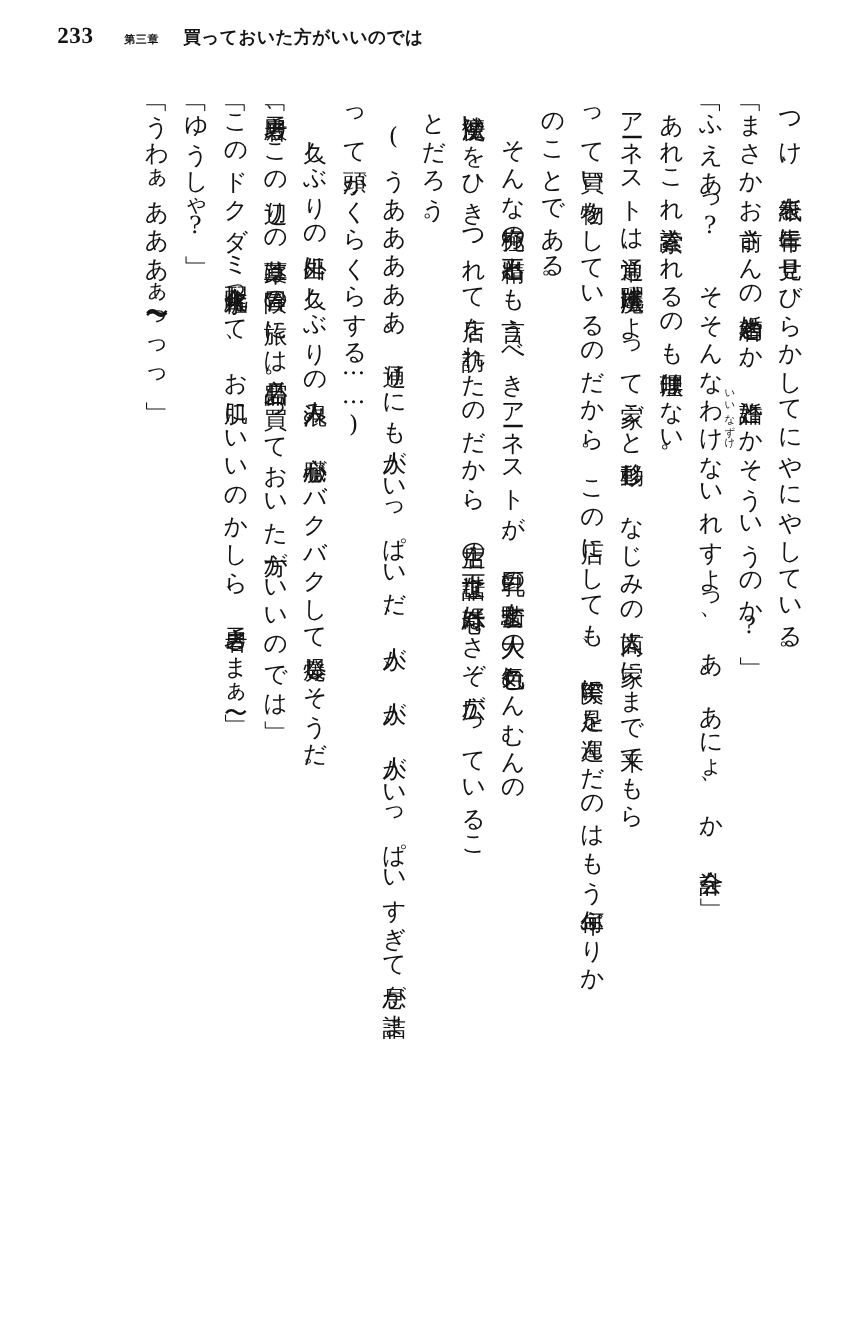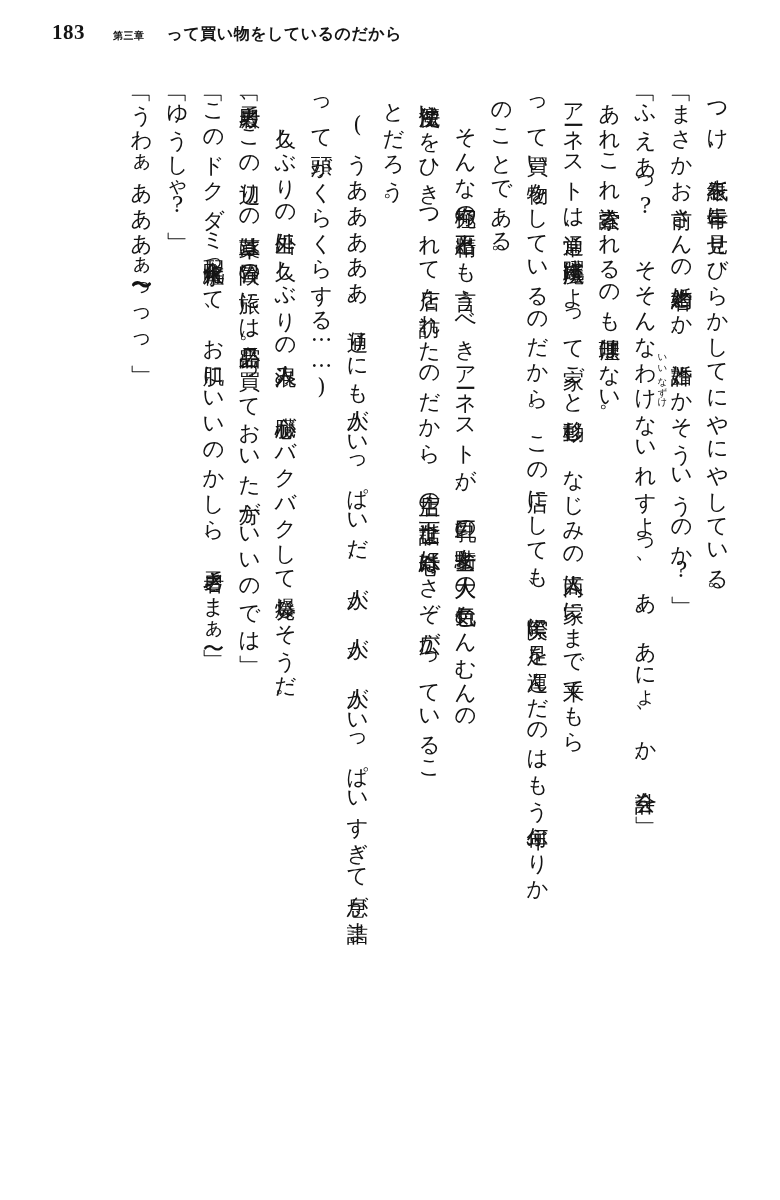--- a/index.html
+++ b/index.html
@@ -97,23 +97,23 @@
     top: 0;
     white-space: nowrap;
   }
 </style>
 </head>
 <body>
 
 <div class="page">
 
   <div class="header">
-    <span class="page-number">183</span>
+    <span class="page-number">233</span>
     <span class="chapter-label">第三章</span>
-    <span class="chapter-title">って買い物をしているのだから</span>
+    <span class="chapter-title">買っておいた方がいいのでは</span>
   </div>
 
   <div class="body-area" id="body-area">
       <div class="vline">つけ、表紙を青年に見せびらかしてにやにやしている。</div>
       <div class="vline">「まさかお前さんの婚約者とか、<span class="ruby-host">許婚<span class="ruby-mark">いいなずけ</span></span>とかそういうのか?」</div>
       <div class="vline">「ふえあっ? そそんなわけないれすよっ、あ、あにょ、か、会計を」</div>
       <div class="vline">あれこれ詮索されるのも無理はない。</div>
       <div class="vline">アーネストは通常、跳躍魔法によって家ごと移動し、なじみの商人に家にまで来てもら</div>
       <div class="vline">って買い物をしているのだから。この店にしても、実際に足を運んだのはもう何年ぶりか</div>
       <div class="vline">のことである。</div>

